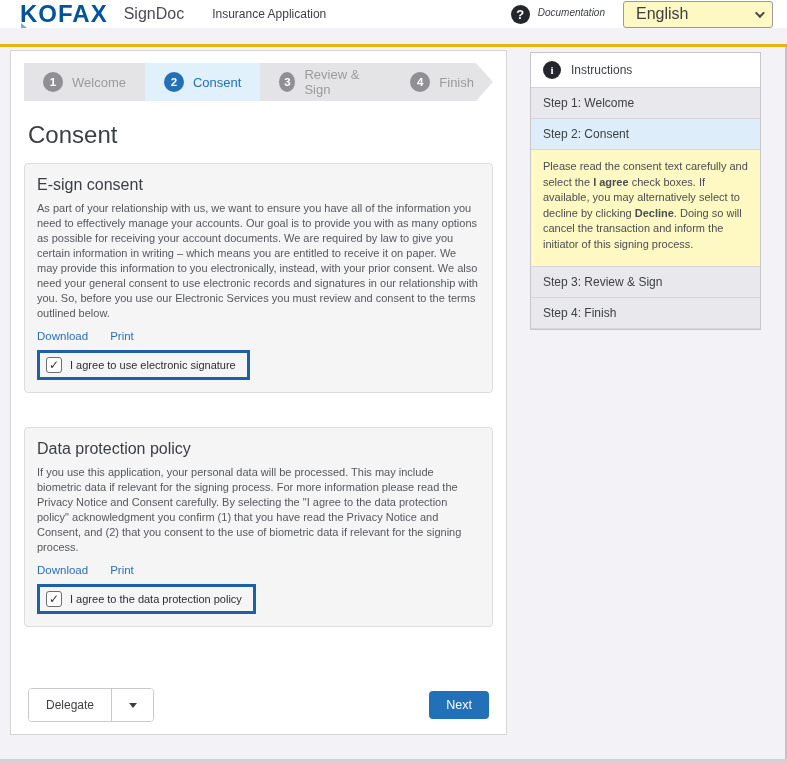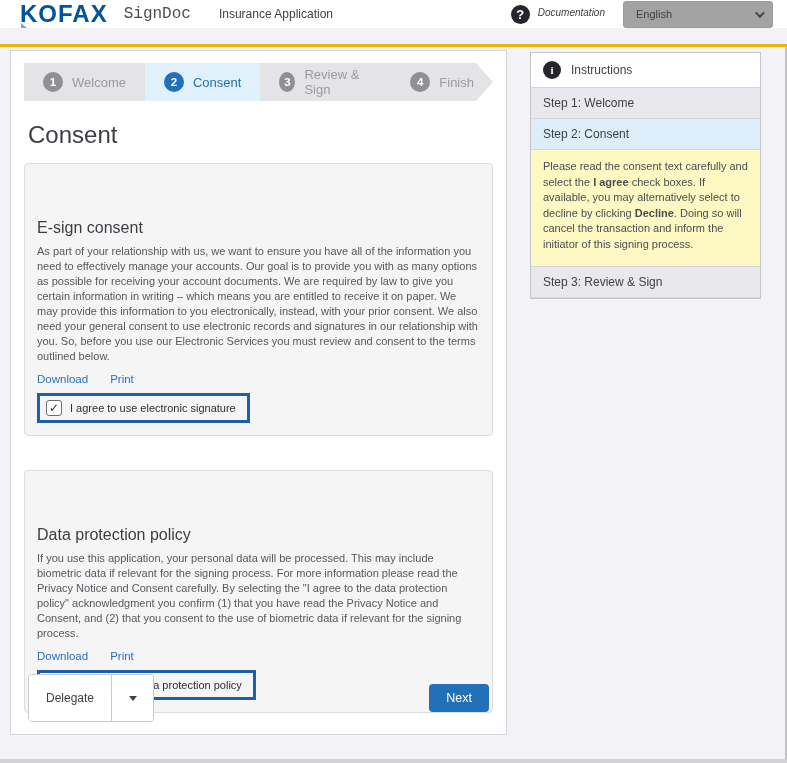--- a/index.html
+++ b/index.html
@@ -14,33 +14,33 @@
     background:#ffffff; display:flex; align-items:center; padding:0 14px 0 20px;
   }
   .logo {
     font-weight:bold; font-size:24px; letter-spacing:1px; color:#00549e;
     position:relative; line-height:1;
   }
   .logo-accent {
     position:absolute; left:1px; bottom:-2px; width:0; height:0;
     border-left:6px solid #7aa9d0; border-top:5px solid transparent;
   }
-  .product { font-size:16px; color:#4a4d52; margin-left:16px;font-family:Liberation Mono, monospace; }
+  .product { font-size:16px; color:#4a4d52; margin-left:16px; }
   .app-title { font-size:12px; color:#3c3f44; margin-left:28px; }
   .header-right { margin-left:auto; display:flex; align-items:center; }
   .help-icon {
     width:19px; height:19px; border-radius:50%; background:#25252e; color:#fff;
     font-size:13px; font-weight:bold; display:flex; align-items:center;
     justify-content:center; cursor:pointer;
   }
   .doc-link { font-size:10px; color:#3c3f44; margin:0 18px 3px 8px; cursor:pointer; text-decoration:none;font-style:italic; }
   .lang-select {
     width:150px; height:27px; border:1px solid #9a9aa0; border-radius:3px;
-    background:#a3a3a3; display:flex; align-items:center; justify-content:space-between;
-    padding:0 10px 0 12px; font-size:11px; color:#3c3f44; cursor:pointer;
+    background:#fef9c3; display:flex; align-items:center; justify-content:space-between;
+    padding:0 10px 0 12px; font-size:16px; color:#3c3f44; cursor:pointer;
   }
   .chevron-down {
     width:7px; height:7px; border-right:2px solid #44464b; border-bottom:2px solid #44464b;
     transform:rotate(45deg) translateY(-2px);
   }
   .gold-line { position:absolute; top:44px; left:0; width:787px; height:3px; background:#e8b410; }
 
   
   .card {
     position:absolute; top:50px; left:10px; width:497px; height:685px;
@@ -61,40 +61,40 @@
   .wlabel { font-size:13px; color:#9b9b9f; }
   .wstep.active .wlabel { color:#2270b8; }
 
   .page-title { font-size:24px; font-weight:400; color:#3b3e43; margin:20px 0 4px 17px; }
 
   .panel {
     margin:14px 13px 0 13px; background:#f5f5f6; border:1px solid #dddde1;
     border-radius:4px; padding:12px 12px 12px 12px;
   }
   .panel + .panel { margin-top:34px; }
-  .panel-title { font-size:16px; font-weight:400; color:#3b3e43;margin-top:43px; }
+  .panel-title { font-size:16px; font-weight:400; color:#3b3e43; }
   .panel-body { font-size:11px; line-height:15px; color:#55585d; margin-top:7px; }
   .link-row { display:flex; gap:22px; margin-top:9px; }
   .text-link { font-size:11.5px; color:#2a70b8; cursor:pointer; text-decoration:none; }
   .agree-box {
     display:inline-flex; align-items:center; gap:8px; margin-top:8px;
     border:3px solid #1d5fa9; padding:4px 11px 4px 6px; cursor:pointer;
   }
   .checkbox {
     width:16px; height:16px; background:#fff; border:1px solid #6b6e73; border-radius:3px;
     font-size:12px; font-weight:bold; color:#2c2e32; display:flex; align-items:center;
     justify-content:center; line-height:1;
   }
   .agree-label { font-size:11px; font-weight:normal; color:#2c2e32; cursor:pointer; }
 
   .footer-actions {
     position:absolute; left:17px; right:17px; bottom:12px;
     display:flex; justify-content:space-between; align-items:center;
   }
-  .split-btn { display:inline-flex; height:48px; border:1px solid #c9c9ce; border-radius:4px; background:#fff; overflow:hidden; }
+  .split-btn { display:inline-flex; height:34px; border:1px solid #c9c9ce; border-radius:4px; background:#fff; overflow:hidden; }
   .delegate-btn {
     border:none; background:#fff; font-family:inherit; font-size:12px; color:#3c3f44;
     padding:0 17px; cursor:pointer;
   }
   .caret-btn {
     border:none; border-left:1px solid #c9c9ce; background:#fff; width:42px; cursor:pointer;
     display:flex; align-items:center; justify-content:center;
   }
   .caret-down {
     width:0; height:0; border-left:4px solid transparent; border-right:4px solid transparent;
@@ -217,16 +217,17 @@
   <div class="inst-header">
     <span class="info-icon">i</span>
     <span class="inst-title">Instructions</span>
   </div>
   <div class="inst-item">Step 1: Welcome</div>
   <div class="inst-item active">Step 2: Consent</div>
   <div class="inst-content">
     <span>Please read the consent text carefully and select the </span><strong>I agree</strong><span> check boxes. If available, you may alternatively select to decline by clicking </span><strong>Decline</strong><span>. Doing so will cancel the transaction and inform the initiator of this signing process.</span>
   </div>
   <div class="inst-item">Step 3: Review &amp; Sign</div>
+  <div class="inst-item">Step 4: Finish</div>
 </aside>
 
 <div class="right-edge"></div>
 <div class="bottom-strip"></div>
 
 </body></html>

